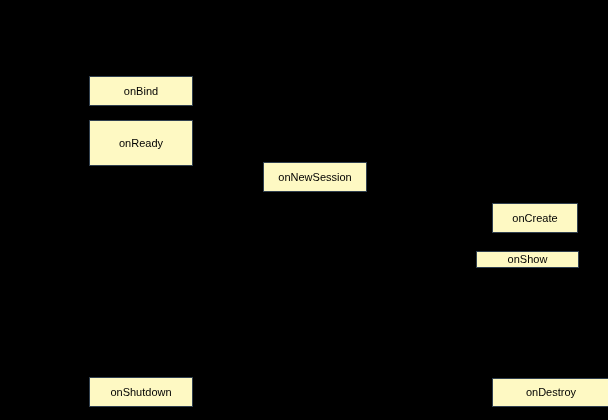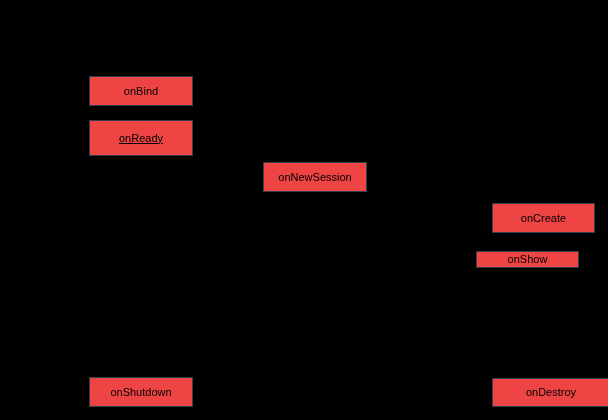--- a/index.html
+++ b/index.html
@@ -11,21 +11,21 @@
     position: relative;
     width: 608px;
     height: 420px;
     background: #000000;
     overflow: hidden;
     font-family: "Liberation Sans", sans-serif;
   }
   .node {
     position: absolute;
     box-sizing: border-box;
-    background: #ef4444;
+    background: #fef9c3;
     border: 1px solid #31404f;
     display: flex;
     align-items: center;
     justify-content: center;
   }
   .node-label {
     font-size: 11px;
     line-height: 1;
     color: #000000;
     white-space: nowrap;
@@ -33,29 +33,29 @@
 </style>
 </head>
 <body>
 
 <div class="canvas">
 
   <div class="node" style="left:89px; top:76px; width:104px; height:30px;">
     <span class="node-label">onBind</span>
   </div>
 
-  <div class="node" style="left:89px; top:120px; width:104px; height:36px;text-decoration:underline;">
+  <div class="node" style="left:89px; top:120px; width:104px; height:46px;">
     <span class="node-label">onReady</span>
   </div>
 
   <div class="node" style="left:263px; top:162px; width:104px; height:30px;">
     <span class="node-label">onNewSession</span>
   </div>
 
-  <div class="node" style="left:492px; top:203px; width:103px; height:30px;">
+  <div class="node" style="left:492px; top:203px; width:86px; height:30px;">
     <span class="node-label">onCreate</span>
   </div>
 
   <div class="node" style="left:476px; top:251px; width:103px; height:17px;">
     <span class="node-label">onShow</span>
   </div>
 
 
   <div class="node" style="left:89px; top:377px; width:104px; height:30px;">
     <span class="node-label">onShutdown</span>

